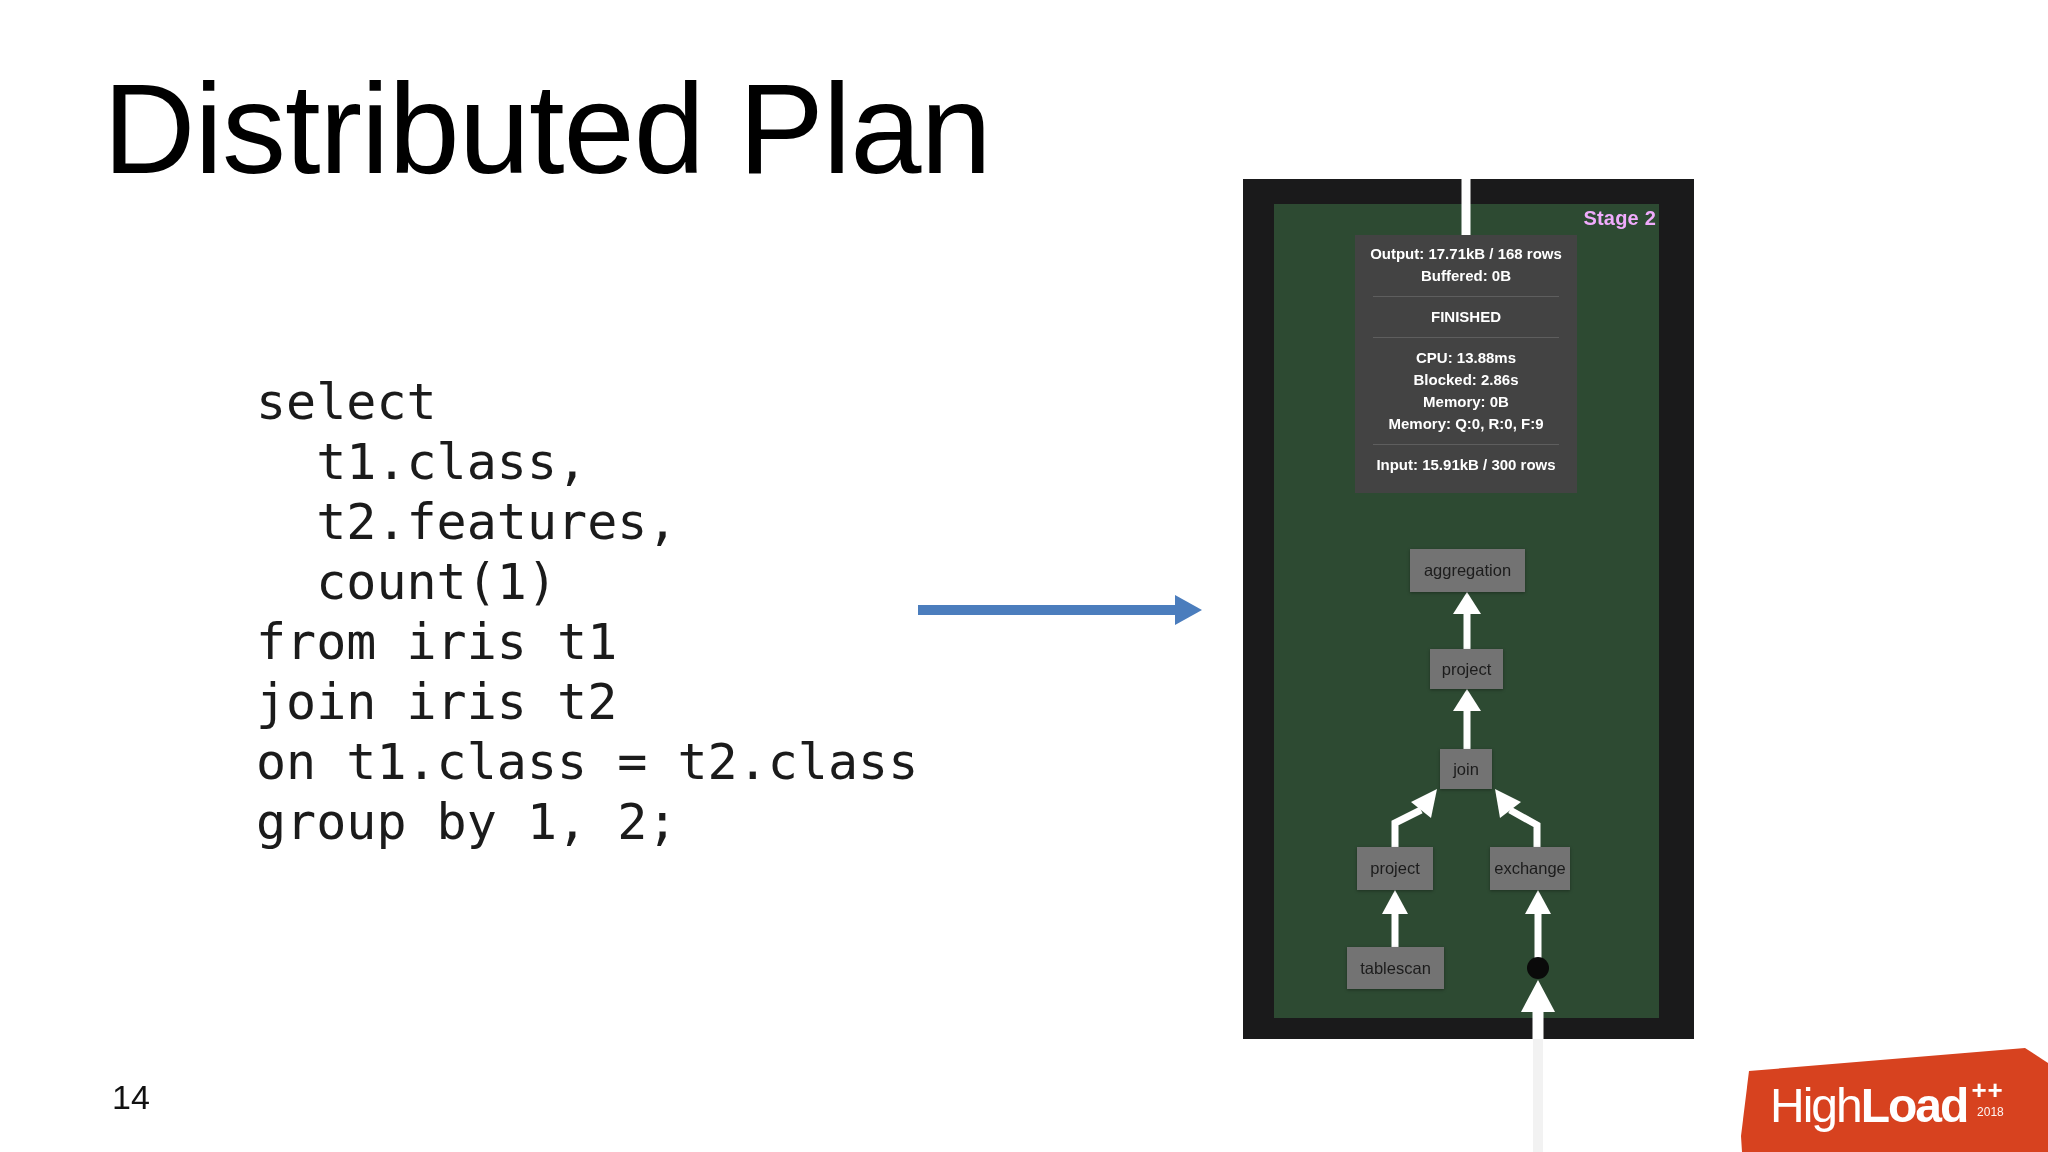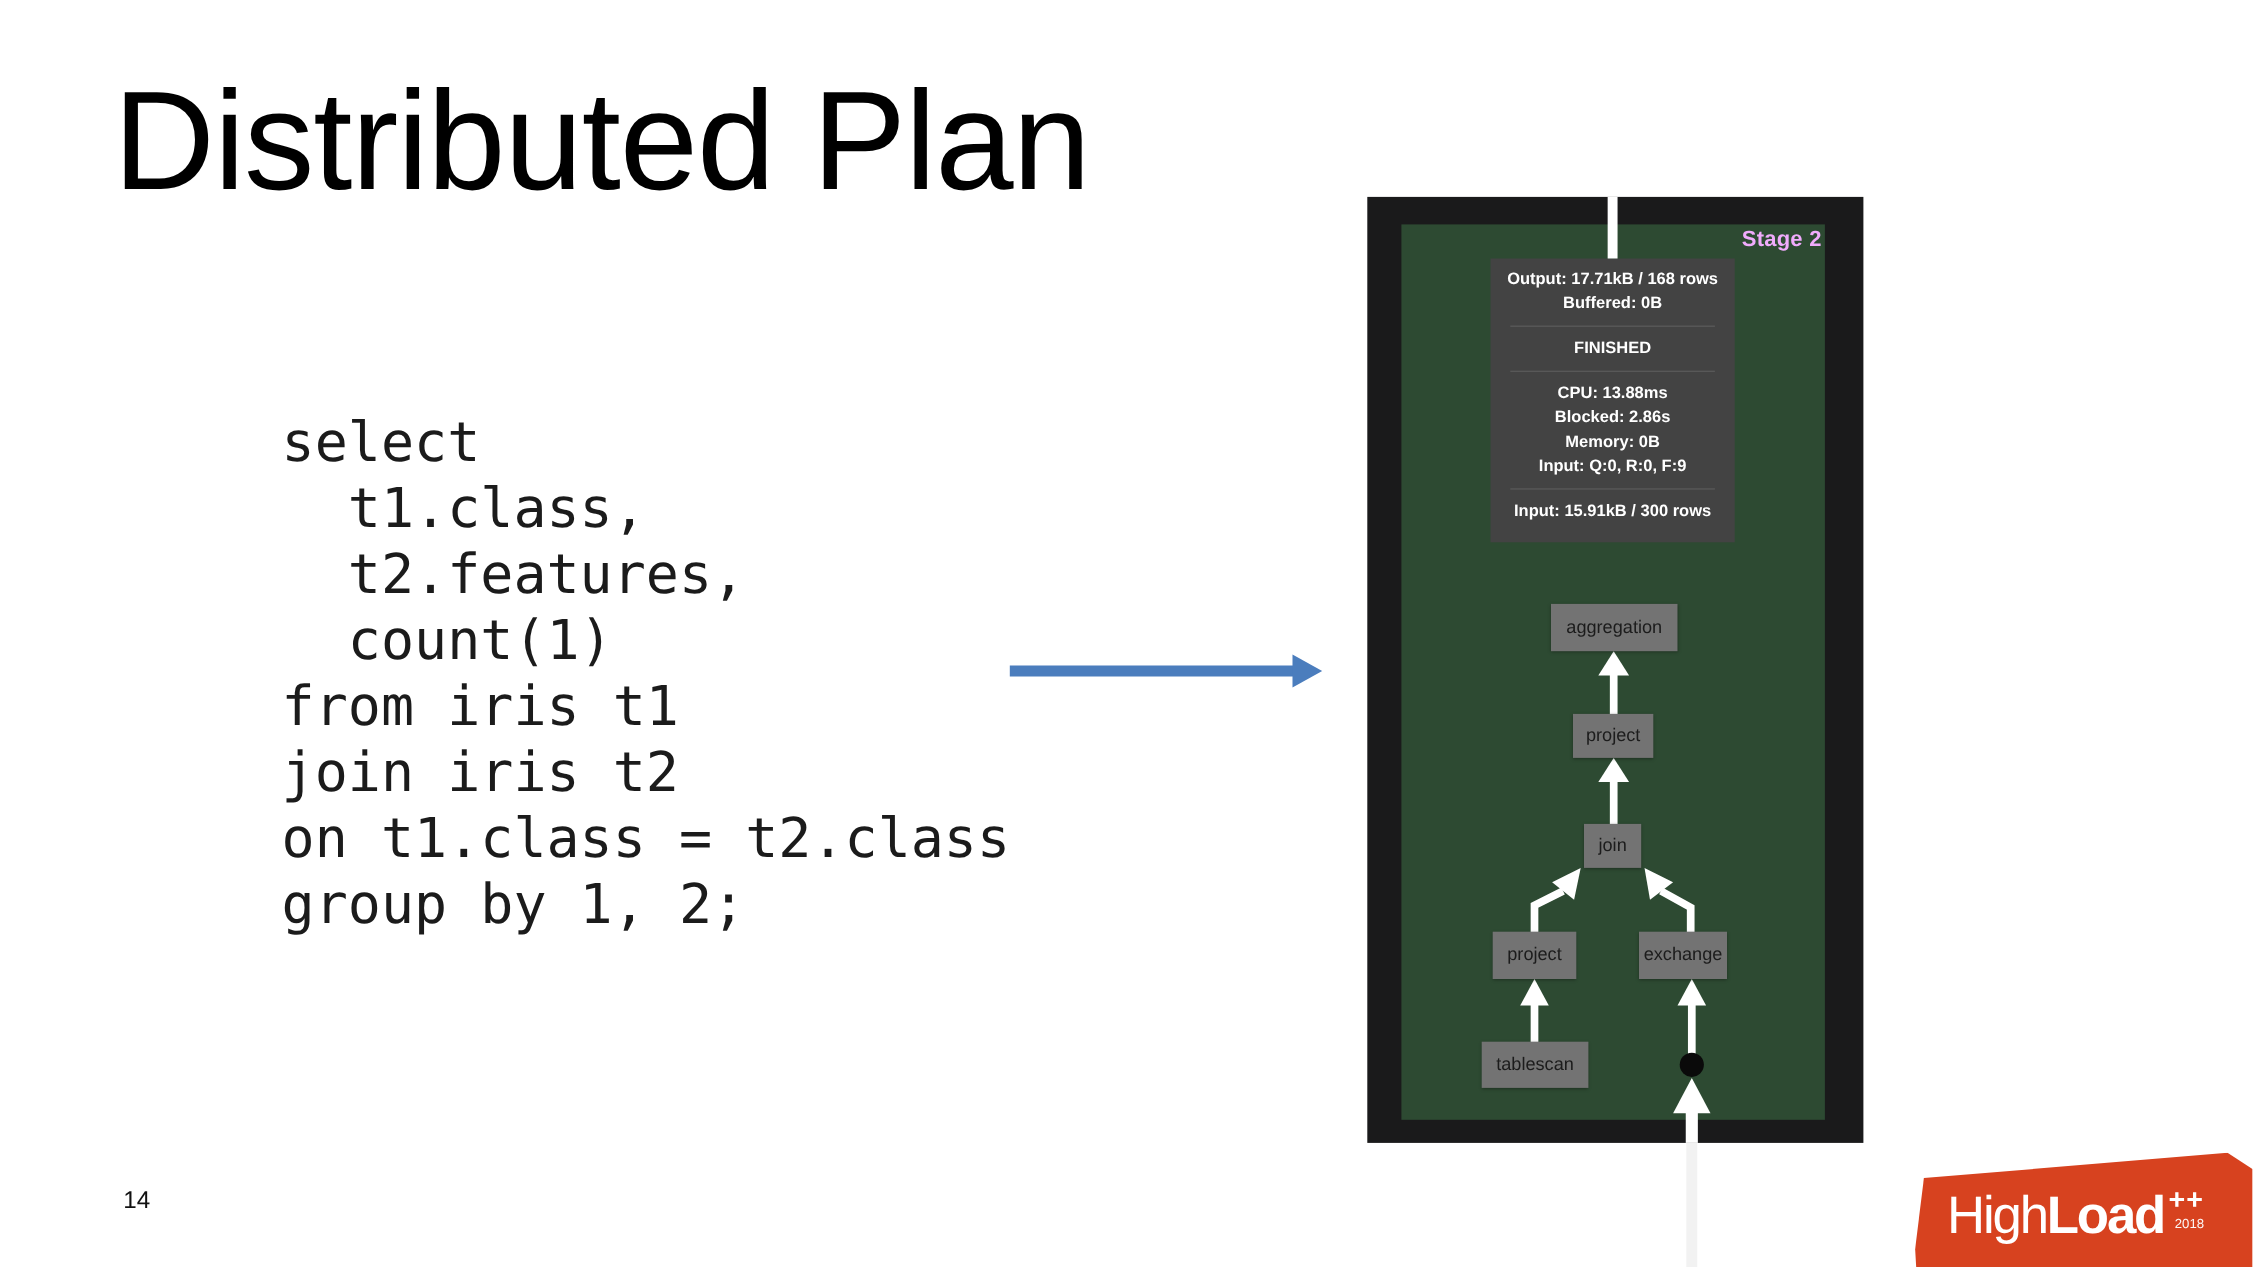--- a/index.html
+++ b/index.html
@@ -118,21 +118,21 @@
     width: 10px;
     height: 113px;
     background: rgba(0,0,0,0.05);
   }
 
   
   .page-number {
     position: absolute;
     left: 112px;
     top: 1078px;
-    font-size: 22px;
+    font-size: 34px;
     color: #111111;
   }
 
   
   .logo {
     position: absolute;
     right: 0;
     bottom: 0;
     width: 308px;
     height: 122px;
@@ -182,21 +182,21 @@
 
     <div class="stats-box">
       <div>Output: 17.71kB / 168 rows</div>
       <div>Buffered: 0B</div>
       <hr class="stats-divider">
       <div>FINISHED</div>
       <hr class="stats-divider">
       <div>CPU: 13.88ms</div>
       <div>Blocked: 2.86s</div>
       <div>Memory: 0B</div>
-      <div>Input: Q:0, R:0, F:9</div>
+      <div>Memory: Q:0, R:0, F:9</div>
       <hr class="stats-divider">
       <div>Input: 15.91kB / 300 rows</div>
     </div>
 
     <svg class="plan-arrows" width="451" height="860" viewBox="0 0 451 860">
 
       <rect x="218.5" y="0" width="9" height="56" fill="#ffffff"></rect>
 
       <rect x="220.5" y="431" width="7" height="40" fill="#ffffff"></rect>
       <polygon points="224,413 210,435 238,435" fill="#ffffff"></polygon>

